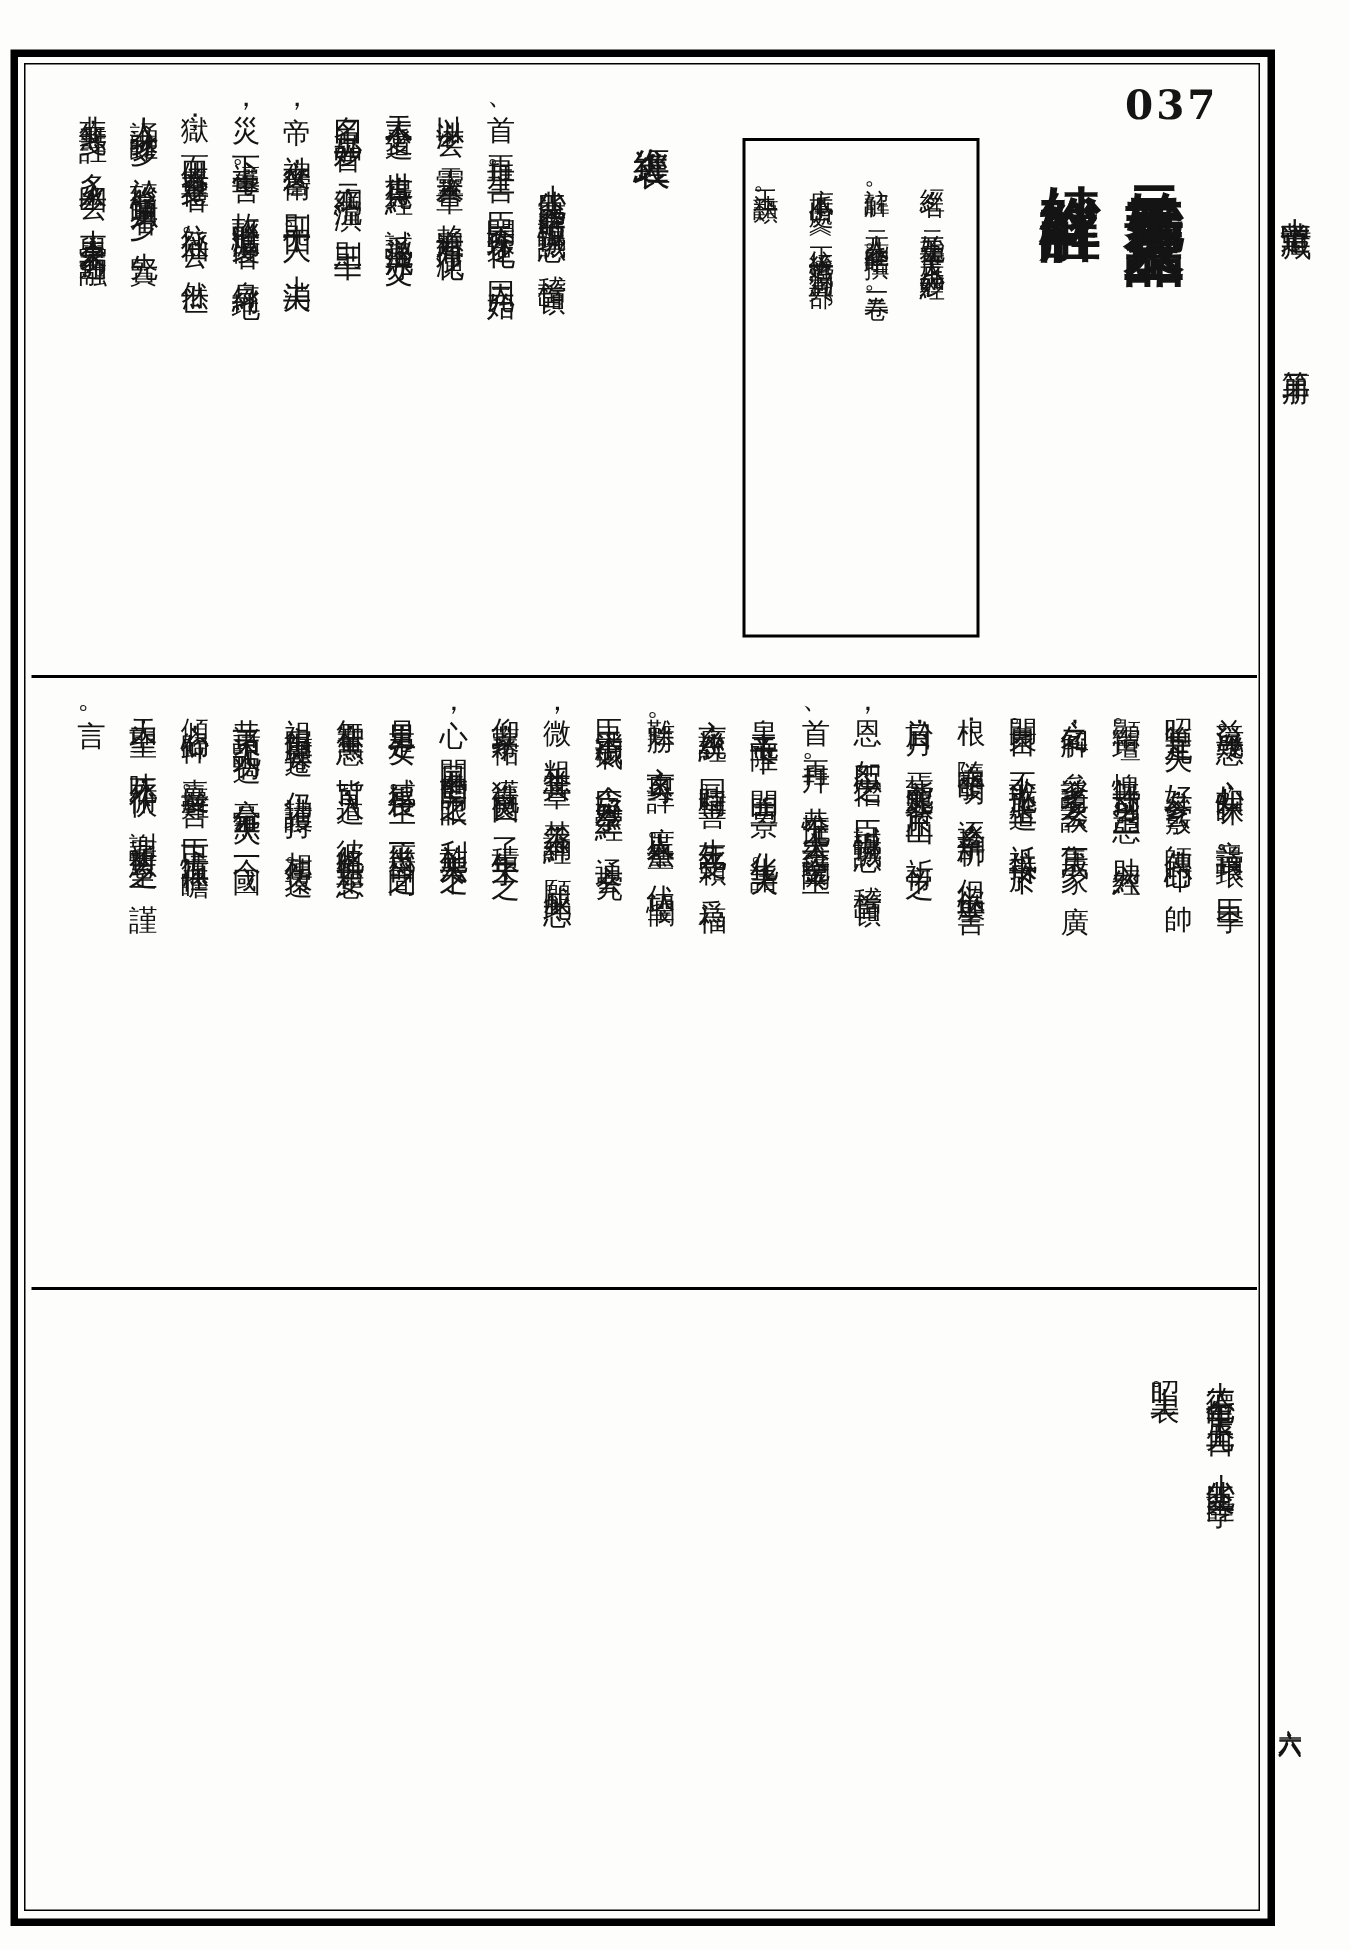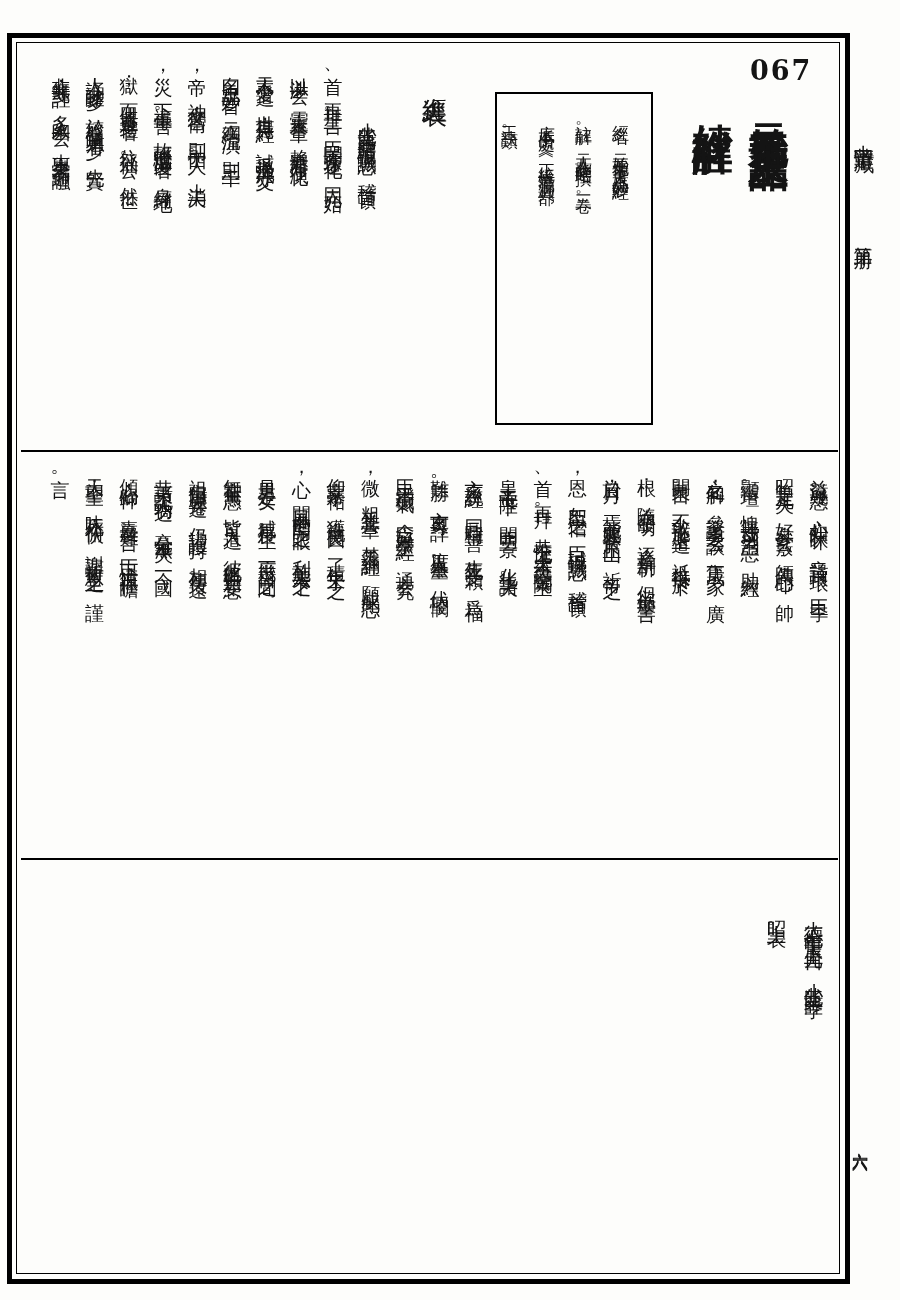--- a/index.html
+++ b/index.html
@@ -48,21 +48,21 @@
 
 <div class="v" id="margin-collection">中華道藏</div>
 <div class="v" id="margin-volume">第三册</div>
 <div class="v" id="margin-page-number">六六六</div>
 
 <div class="abs frame-outer"></div>
 <div class="abs frame-inner"></div>
 <div class="abs divider" id="divider-1"></div>
 <div class="abs divider" id="divider-2"></div>
 
-<div class="abs" id="entry-number">067</div>
+<div class="abs" id="entry-number">037</div>
 <div class="v" id="scripture-title">元始无量度人上品
 妙經註解</div>
 
 <div class="abs" id="info-box">
   <div class="v" id="info-box-text">經名：元始无量度人上品妙經
 註解。元人薛季昭撰。三卷。
 底本出處：《正統道藏》洞真部
 玉訣類。</div>
 </div>
 

